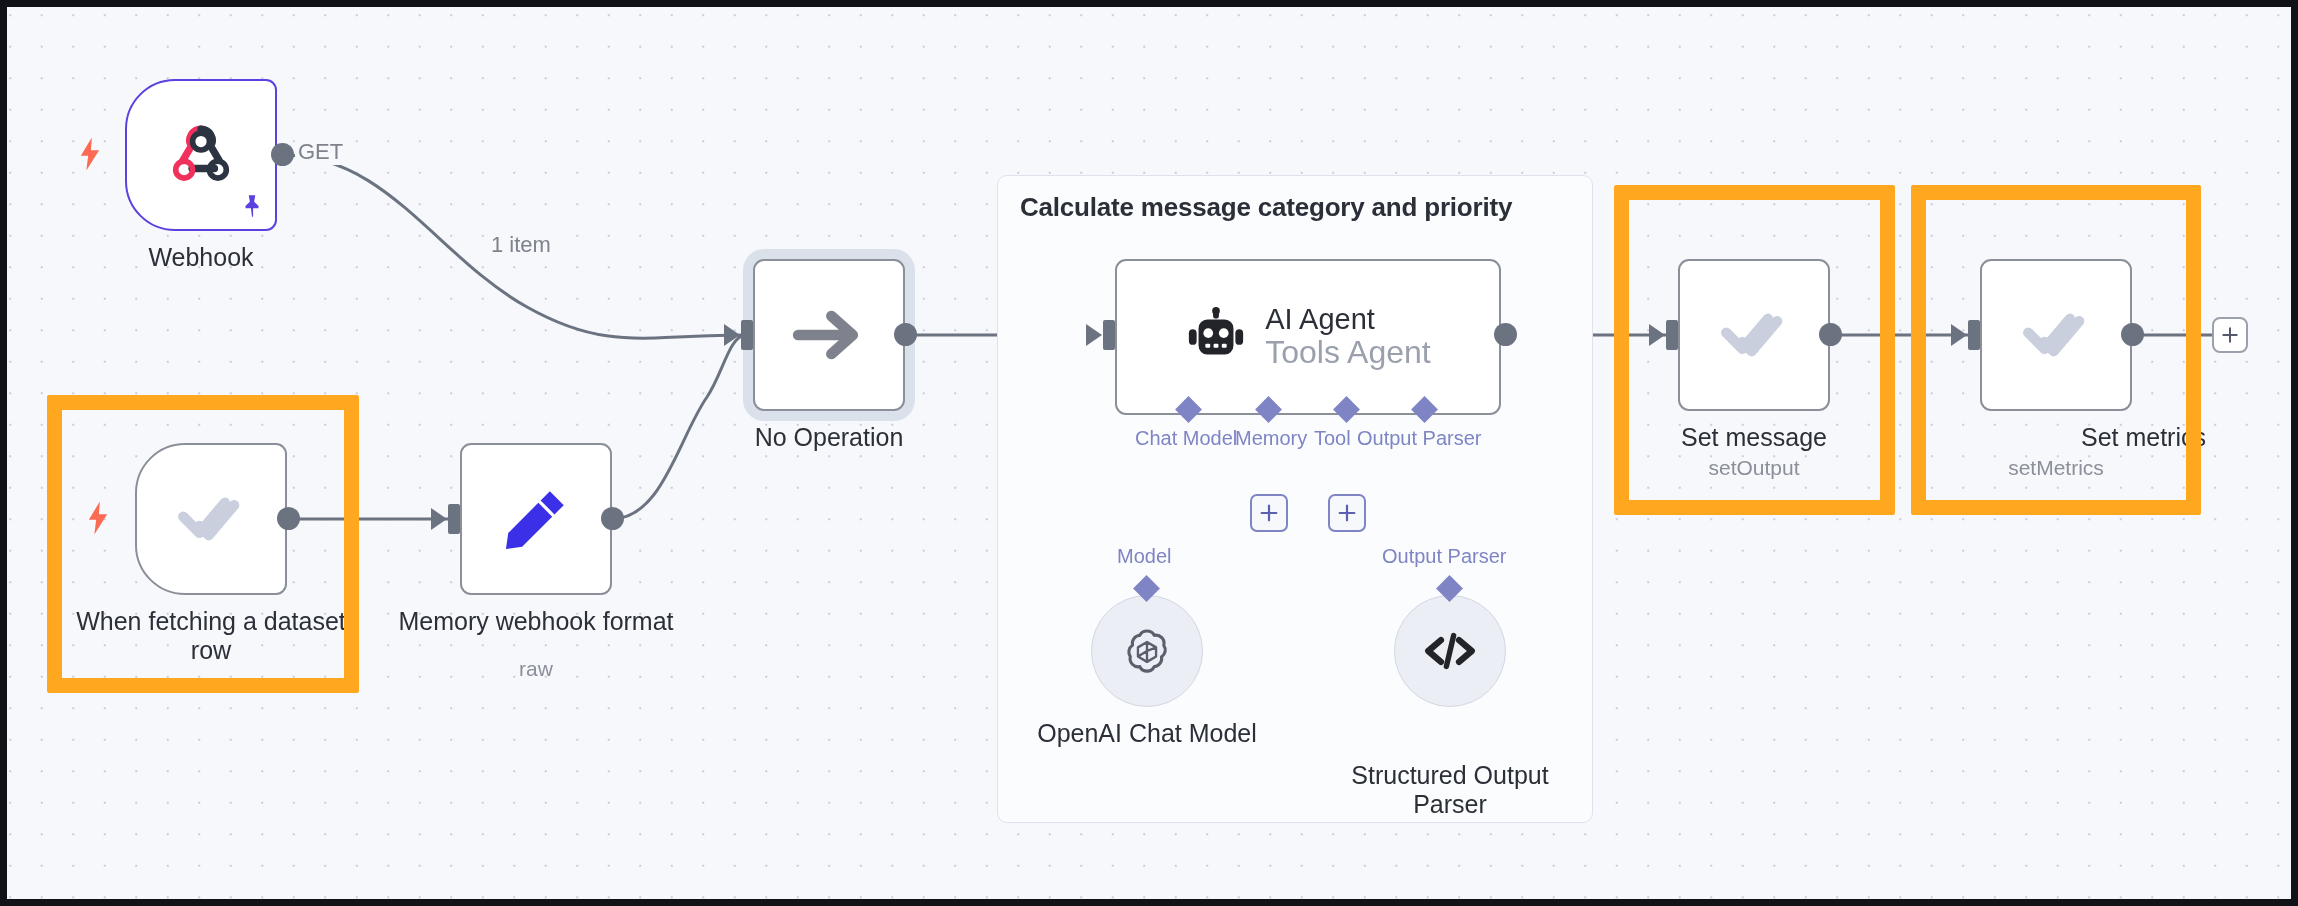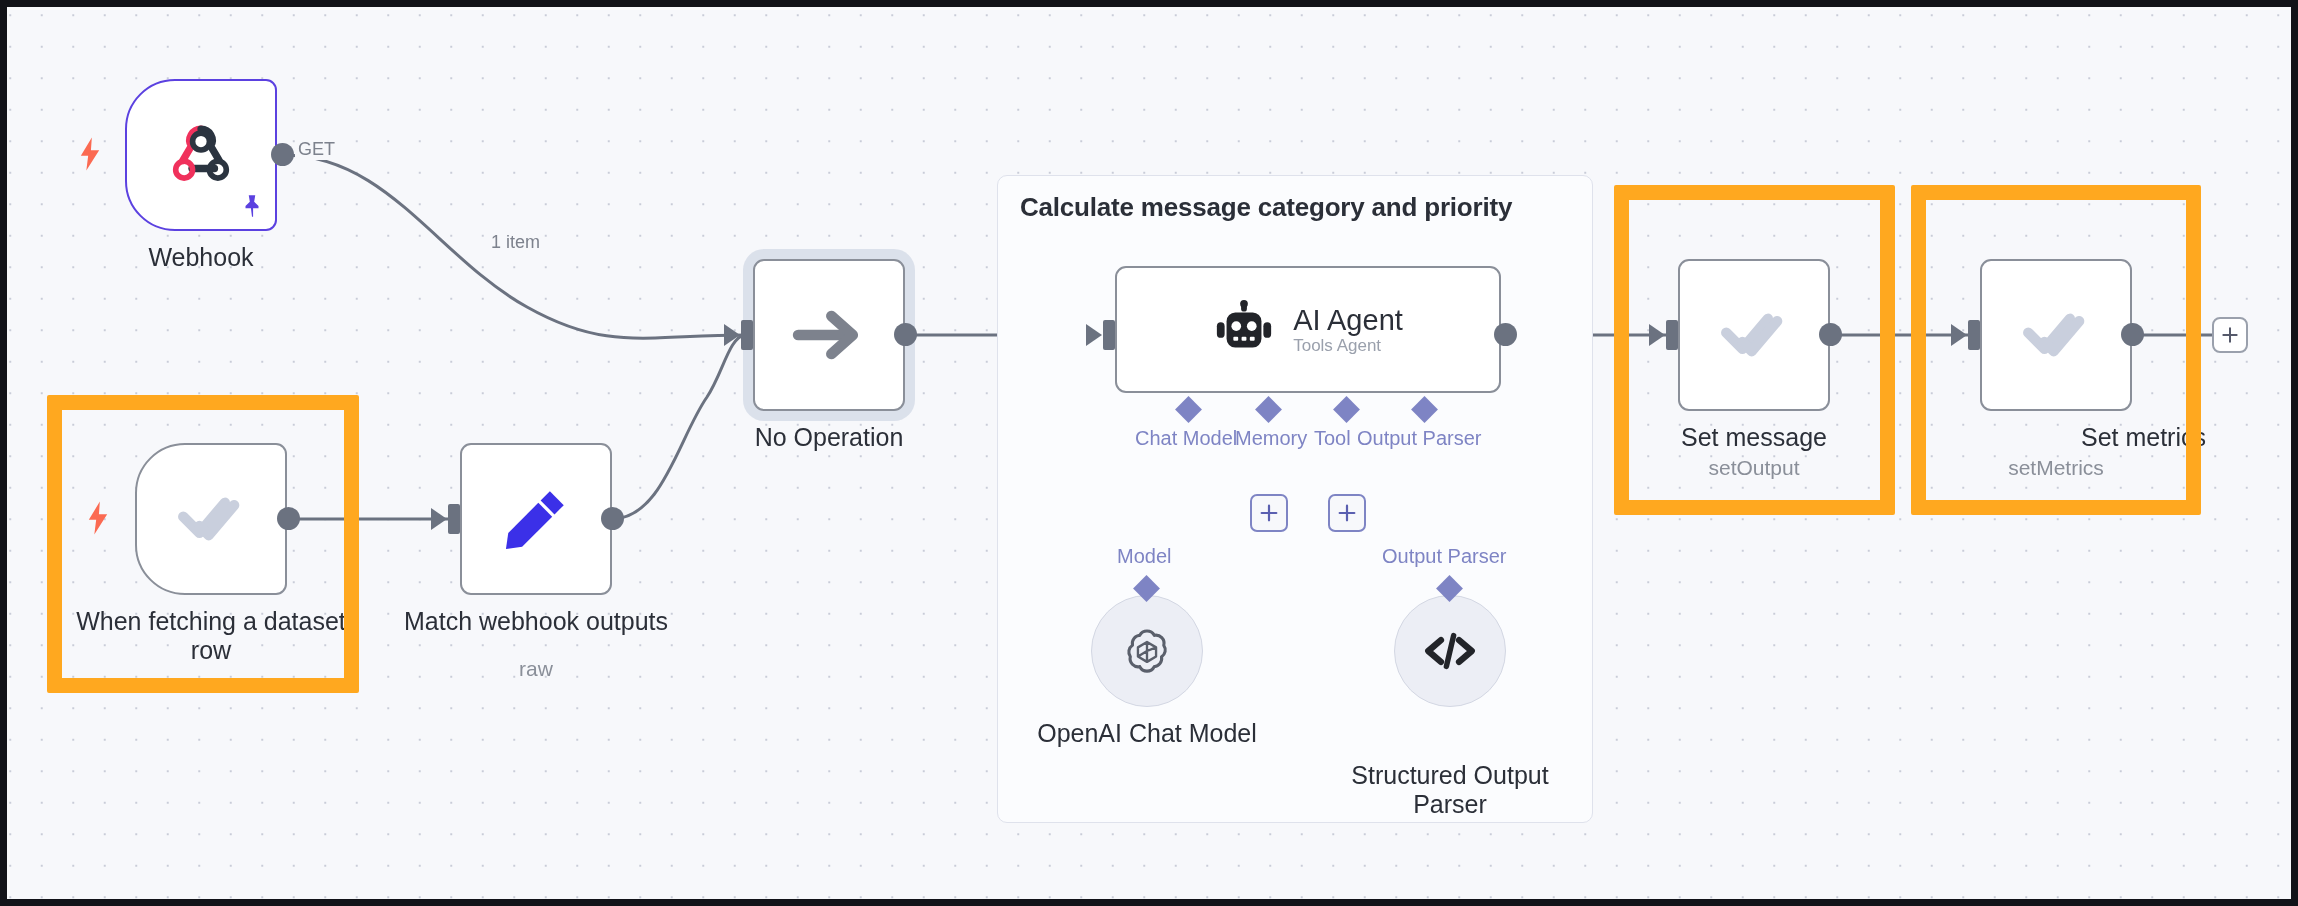--- a/index.html
+++ b/index.html
@@ -134,21 +134,21 @@
     width: 0; height: 0;
     border-top: 11px solid transparent;
     border-bottom: 11px solid transparent;
     border-left: 16px solid #6b7280;
     z-index: 5;
   }
 
   
   .edge-label {
     position: absolute;
-    font-size: 18px;
+    font-size: 22px;
     color: #7d828d;
     background: #f7f8fb;
     padding: 0 3px;
     white-space: nowrap;
   }
 
   
   .diamond {
     position: absolute;
     width: 19px; height: 19px;
@@ -203,21 +203,21 @@
   .circle-node svg { width: 58px; height: 58px; }
 
   .agent-inner {
     position: absolute;
     display: flex;
     align-items: center;
     gap: 18px;
   }
   .agent-text { display: flex; flex-direction: column; line-height: 1.12; }
   .agent-title { font-size: 29px; color: #2b2f38; }
-  .agent-sub { font-size: 17px; color: #9aa0ac; }
+  .agent-sub { font-size: 32px; color: #9aa0ac; }
 </style>
 </head>
 <body>
 
 <div id="canvas">
 
   <div class="group-box" style="left:990px; top:168px; width:596px; height:648px;">
     <div class="group-title">Calculate message category and priority</div>
   </div>
 
@@ -287,21 +287,21 @@
     <div class="node wide selected-halo" style="left:746px; top:252px; width:152px; height:152px; pointer-events:auto;">
       <svg class="icon-arrow" viewBox="0 0 64 50">
         <path d="M6 25 H50" fill="none" stroke="#7d828d" stroke-width="9" stroke-linecap="round"></path>
         <path d="M34 9 L52 25 L34 41" fill="none" stroke="#7d828d" stroke-width="9" stroke-linecap="round" stroke-linejoin="round"></path>
       </svg>
     </div>
     <div class="in-arrow" style="left:717px; top:317px;"></div>
     <div class="in-port" style="left:734px; top:313px; pointer-events:auto;"></div>
     <div class="out-dot" style="left:887px; top:316px; pointer-events:auto;"></div>
 
-    <div class="node wide" style="left:1108px; top:259px; width:386px; height:127px; pointer-events:auto;">
+    <div class="node wide" style="left:1108px; top:252px; width:386px; height:156px; pointer-events:auto;">
       <div class="agent-inner">
         <svg class="icon-robot" viewBox="0 0 64 64">
           <rect x="29" y="4" width="6" height="9" rx="3" fill="#222429"></rect>
           <circle cx="32" cy="5" r="4" fill="#222429"></circle>
           <rect x="14" y="14" width="36" height="36" rx="9" fill="#222429"></rect>
           <rect x="4" y="24" width="8" height="16" rx="4" fill="#222429"></rect>
           <rect x="52" y="24" width="8" height="16" rx="4" fill="#222429"></rect>
           <circle cx="24" cy="28" r="5" fill="#ffffff"></circle>
           <circle cx="40" cy="28" r="5" fill="#ffffff"></circle>
           <rect x="21" y="39" width="5" height="4" rx="1" fill="#ffffff"></rect>
@@ -385,21 +385,21 @@
 
     <div class="node-caption" style="left:94px; top:236px; width:200px;">Webhook</div>
 
     <div class="edge-label" style="left:288px; top:132px;">GET</div>
 
     <div class="edge-label" style="left:481px; top:225px;">1 item</div>
 
     <div class="node-caption" style="left:48px; top:600px; width:312px;">When fetching a dataset
 row</div>
 
-    <div class="node-caption" style="left:379px; top:600px; width:300px;">Match webhook outputs</div>
+    <div class="node-caption" style="left:379px; top:600px; width:300px;">Memory webhook format</div>
     <div class="node-subcaption" style="left:379px; top:632px; width:300px;margin-top:17px;">raw</div>
 
     <div class="node-caption" style="left:672px; top:416px; width:300px;">No Operation</div>
 
     <div class="sub-label" style="left:1128px; top:420px;">Chat Model</div>
     <div class="sub-label" style="left:1228px; top:420px;">Memory</div>
     <div class="sub-label" style="left:1307px; top:420px;">Tool</div>
     <div class="sub-label" style="left:1350px; top:420px;">Output Parser</div>
 
     <div class="sub-label" style="left:1110px; top:538px;">Model</div>

